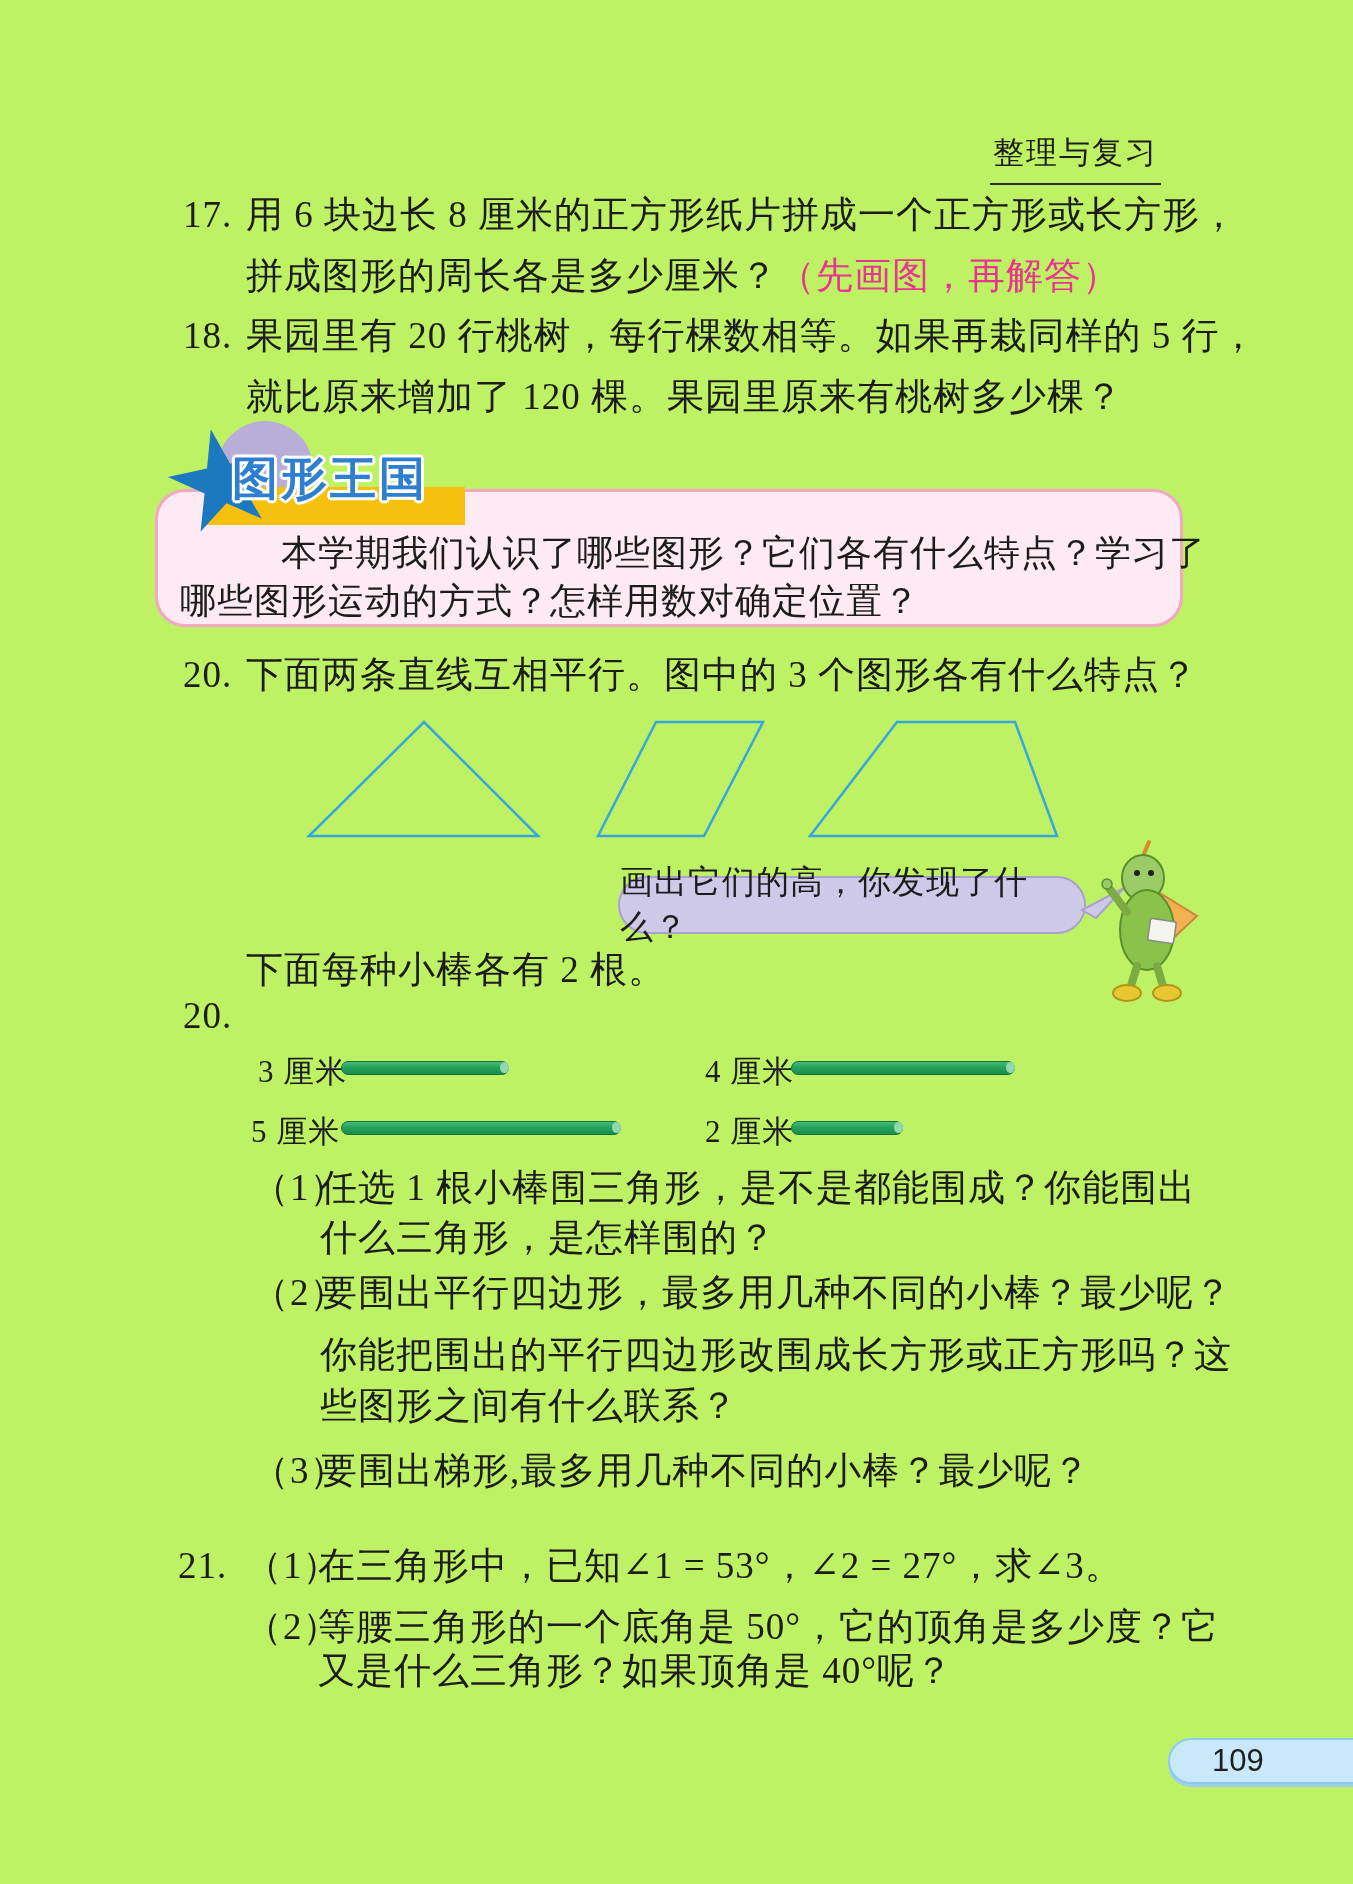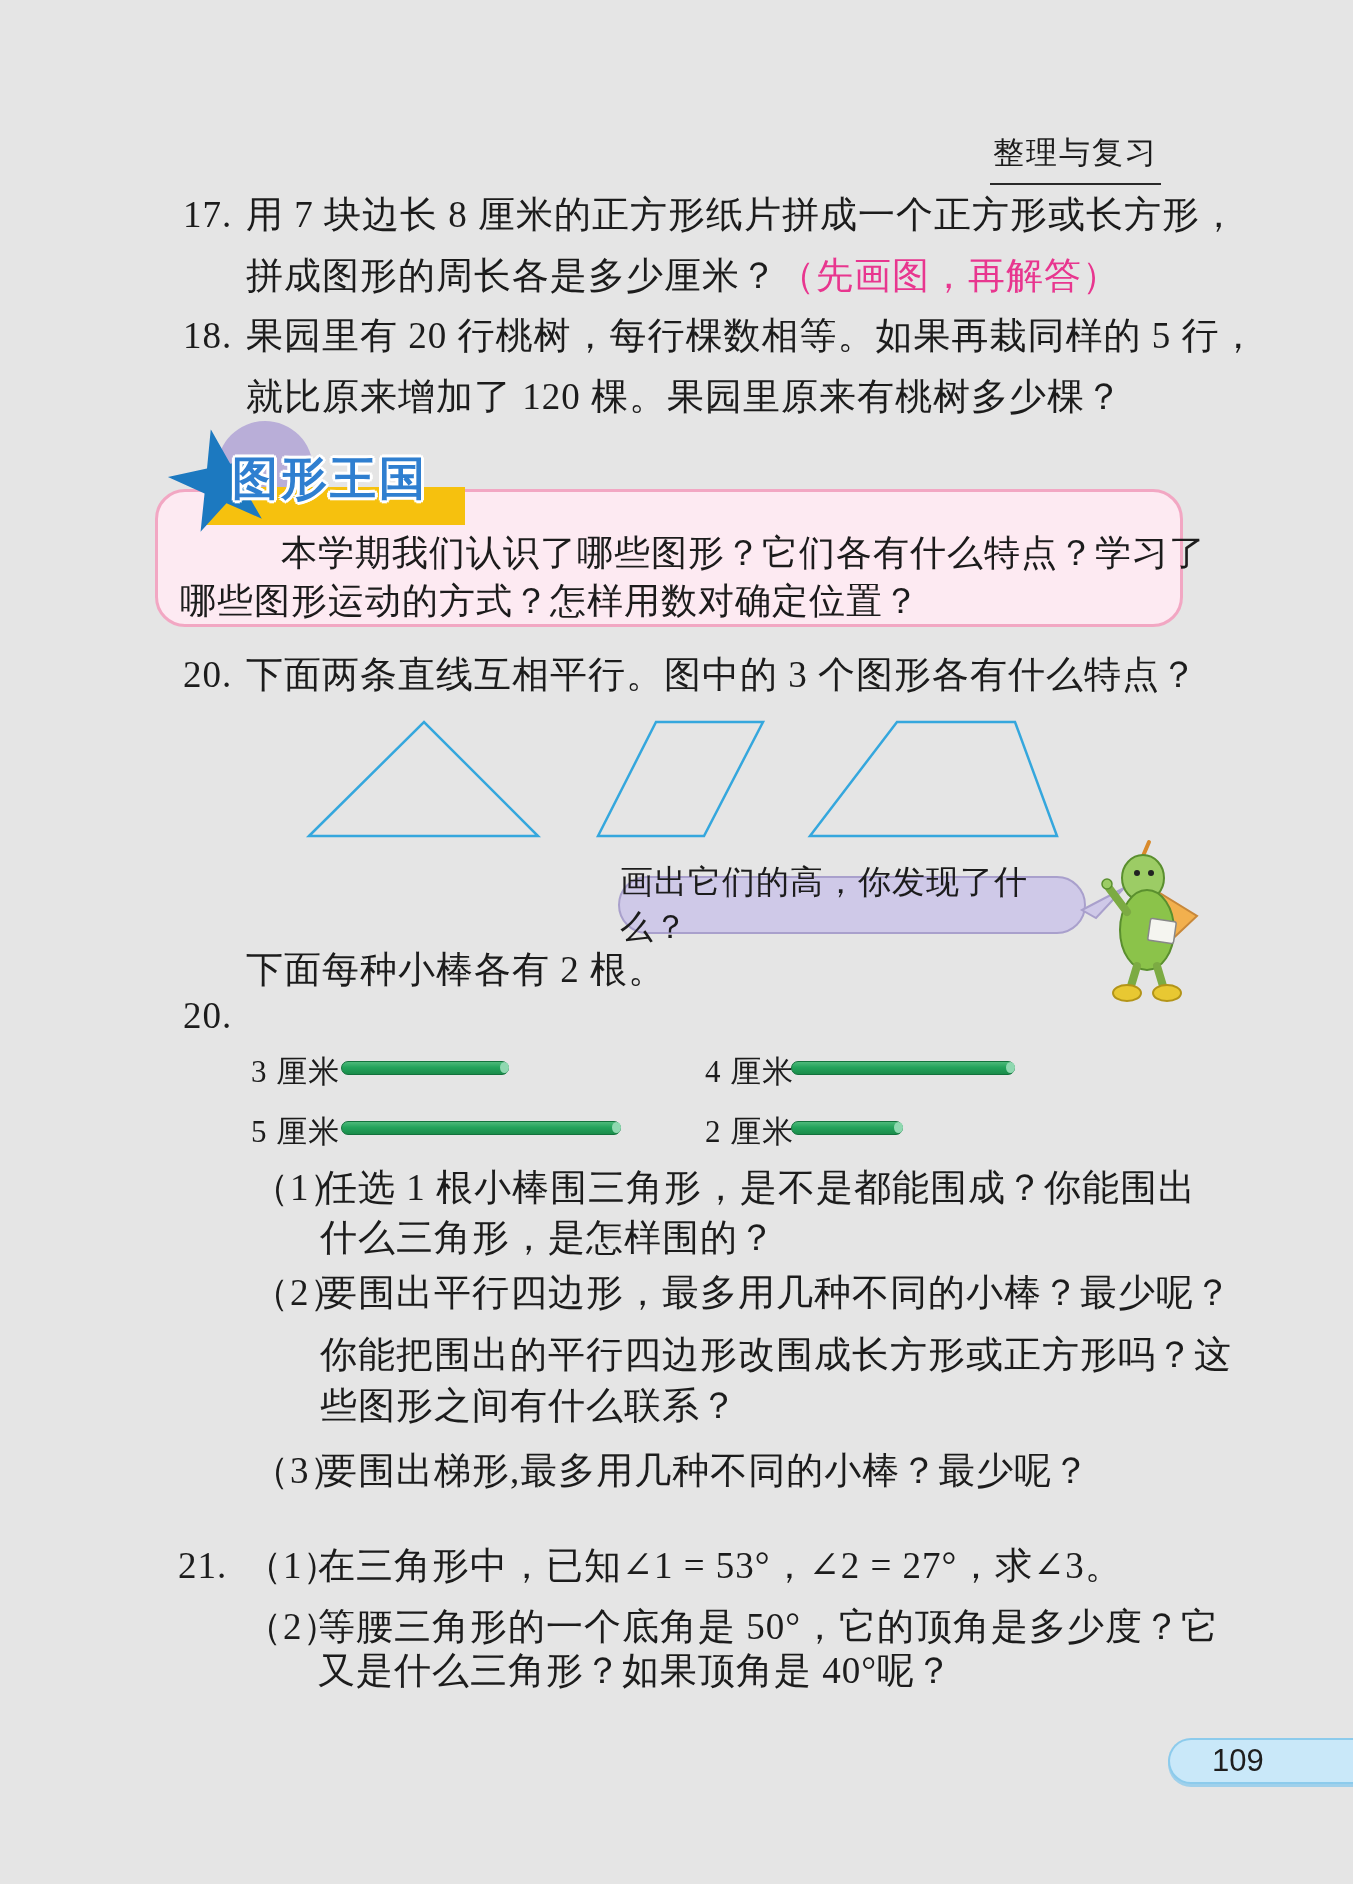--- a/index.html
+++ b/index.html
@@ -1,17 +1,17 @@
 <!DOCTYPE html>
 <html><head>
 <meta charset="utf-8">
 <style>
   html,body{margin:0;padding:0;background:#ffffff;}
   #page{
-    position:relative; width:1353px; height:1884px; background:#e5e5e5;
+    position:relative; width:1353px; height:1884px; background:#bef264;
     font-family:"Liberation Serif","DejaVu Serif",serif; color:#1c1c1c; overflow:hidden;
   }
   .line{position:absolute; font-size:37px; line-height:46px; white-space:nowrap; letter-spacing:1px;}
   .pnum{font-family:"Liberation Serif","DejaVu Serif",serif;}
   .pink{color:#e8368f;}
   
   #hdr{position:absolute; top:132px; right:192px; font-size:31px; letter-spacing:2px;
        border-bottom:2.5px solid #2a2a2a; padding:0 3px 9px 3px;}
   
   #badge-circle{position:absolute; left:217px; top:421px; width:96px; height:96px; border-radius:50%;
@@ -50,21 +50,21 @@
        font-family:"Liberation Sans","DejaVu Sans",sans-serif; color:#1e1e1e;}
 </style>
 </head>
 <body>
 
 <div id="page">
 
   <div id="hdr">整理与复习</div>
 
   <div class="line" style="left:183px; top:192px;"><span class="pnum">17.</span></div>
-  <div class="line" style="left:246px; top:192px;">用 7 块边长 8 厘米的正方形纸片拼成一个正方形或长方形，</div>
+  <div class="line" style="left:246px; top:192px;">用 6 块边长 8 厘米的正方形纸片拼成一个正方形或长方形，</div>
   <div class="line" style="left:246px; top:253px;"><span>拼成图形的周长各是多少厘米？</span><span class="pink">（先画图，再解答）</span></div>
 
   <div class="line" style="left:183px; top:313px;"><span class="pnum">18.</span></div>
   <div class="line" style="left:246px; top:313px;">果园里有 20 行桃树，每行棵数相等。如果再栽同样的 5 行，</div>
   <div class="line" style="left:246px; top:374px;">就比原来增加了 120 棵。果园里原来有桃树多少棵？</div>
 
   <div id="pinkbox"></div>
   <div id="badge-circle"></div>
   <div id="badge-banner"></div>
   <div id="badge-star"></div>
@@ -97,21 +97,21 @@
     <rect x="56" y="82" width="26" height="22" rx="2" fill="#f5f5f0" stroke="#888" stroke-width="1.5" transform="rotate(8 69 93)"></rect>
     <line x1="44" y1="128" x2="38" y2="148" stroke="#7cab43" stroke-width="8" stroke-linecap="round"></line>
     <line x1="64" y1="128" x2="70" y2="148" stroke="#7cab43" stroke-width="8" stroke-linecap="round"></line>
     <ellipse cx="34" cy="155" rx="14" ry="8" fill="#e8c832" stroke="#b39418" stroke-width="2"></ellipse>
     <ellipse cx="74" cy="155" rx="14" ry="8" fill="#e8c832" stroke="#b39418" stroke-width="2"></ellipse>
   </svg>
 
   <div class="line" style="left:183px; top:993px;"><span class="pnum">20.</span></div>
   <div class="line" style="left:246px; top:947px;">下面每种小棒各有 2 根。</div>
 
-  <div class="stick-label" style="left:251px; top:1051px;text-align:right;">3 厘米</div>
+  <div class="stick-label" style="left:258px; top:1051px;text-align:right;">3 厘米</div>
   <div class="stick" style="left: 341px; top: 1061px; width: 168px;"></div>
   <div class="stick-label" style="left:705px; top:1051px;">4 厘米</div>
   <div class="stick" style="left: 791px; top: 1061px; width: 224px;"></div>
   <div class="stick-label" style="left:251px; top:1111px;">5 厘米</div>
   <div class="stick" style="left: 341px; top: 1121px; width: 280px;"></div>
   <div class="stick-label" style="left:705px; top:1111px;">2 厘米</div>
   <div class="stick" style="left: 791px; top: 1121px; width: 112px;"></div>
 
   <div class="line" style="left:252px; top:1165px;">（1）</div>
   <div class="line" style="left:320px; top:1165px;">任选 1 根小棒围三角形，是不是都能围成？你能围出</div>

